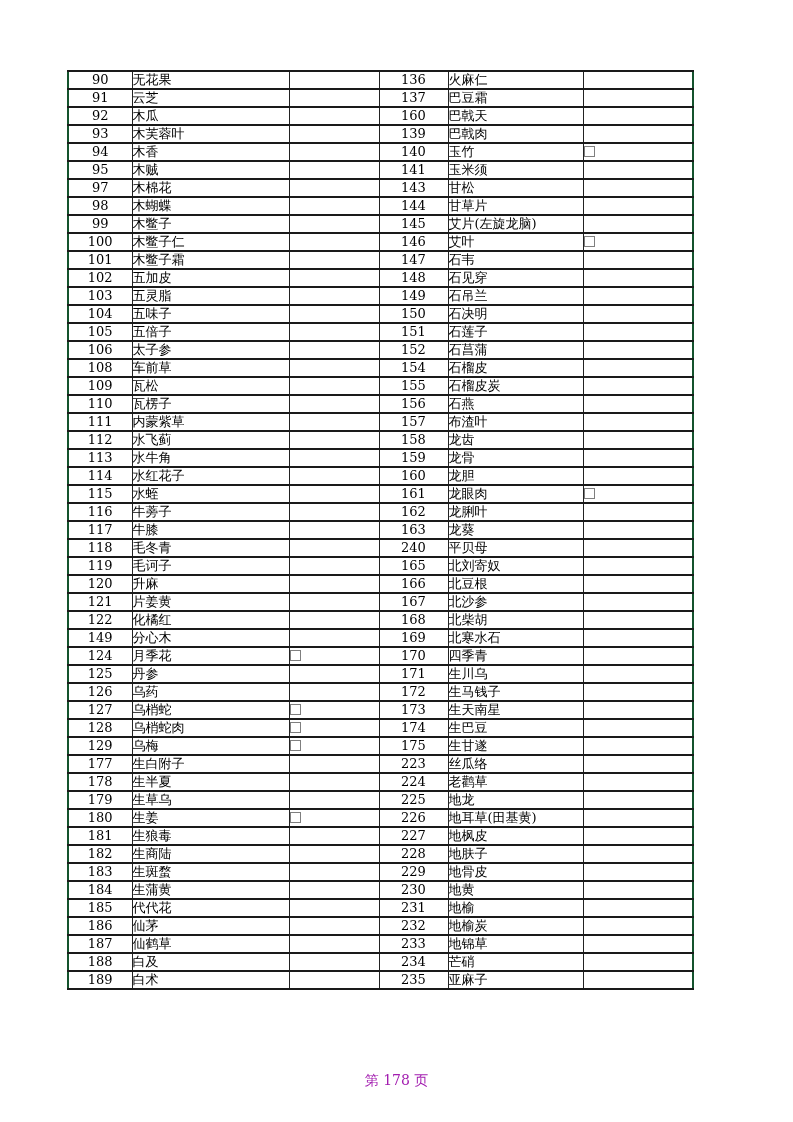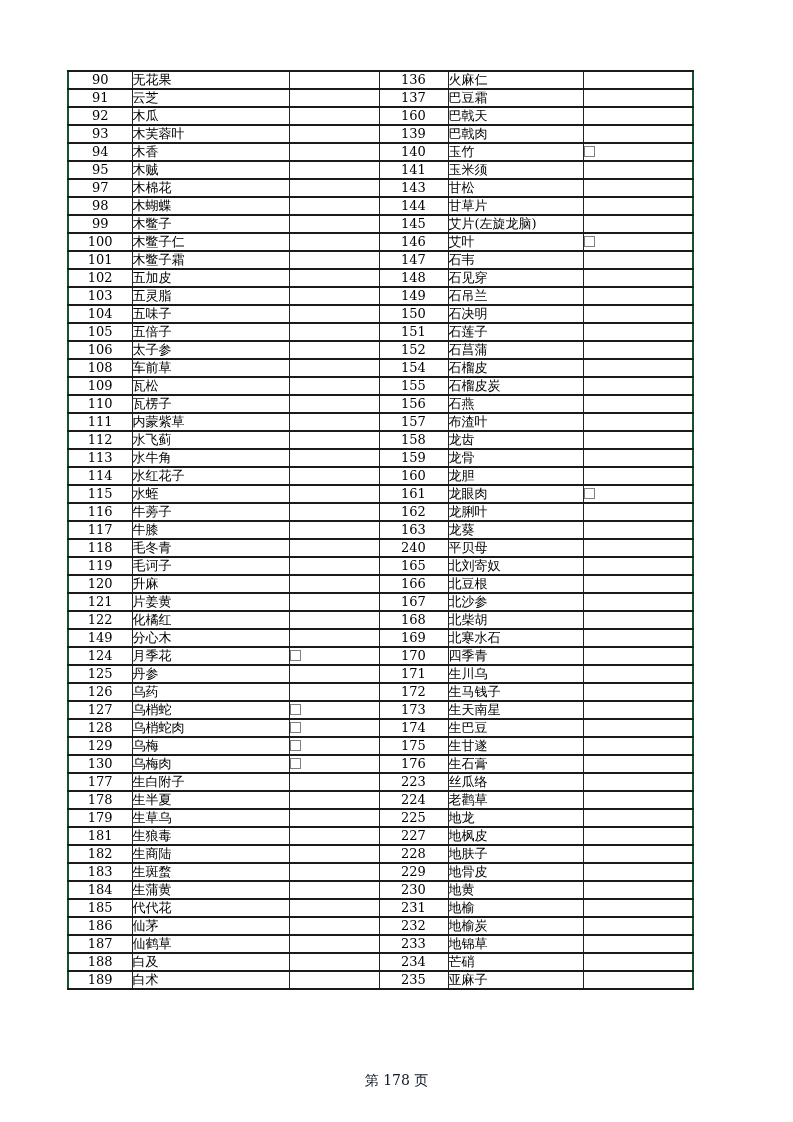--- a/index.html
+++ b/index.html
@@ -60,21 +60,21 @@
     vertical-align: middle;
     margin-top: -2px;
   }
   .footer {
     position: absolute;
     left: 0;
     top: 1072px;
     width: 100%;
     text-align: center;
     font-size: 14px;
-    color: #0f172a;
+    color: #a21caf;
   }
 </style>
 </head>
 <body>
 
 <div class="page">
   <table class="med-table">
     <colgroup>
       <col style="width:64px">
       <col style="width:157px">
@@ -382,28 +382,20 @@
         </tr>
         <tr>
           <td class="cell-num">129</td>
           <td class="cell-name">乌梅</td>
           <td class="cell-box"><span class="cb"></span></td>
           <td class="cell-num">175</td>
           <td class="cell-name">生甘遂</td>
           <td class="cell-box"></td>
         </tr>
         <tr>
-          <td class="cell-num">130</td>
-          <td class="cell-name">乌梅肉</td>
-          <td class="cell-box"><span class="cb"></span></td>
-          <td class="cell-num">176</td>
-          <td class="cell-name">生石膏</td>
-          <td class="cell-box"></td>
-        </tr>
-        <tr>
           <td class="cell-num">177</td>
           <td class="cell-name">生白附子</td>
           <td class="cell-box"></td>
           <td class="cell-num">223</td>
           <td class="cell-name">丝瓜络</td>
           <td class="cell-box"></td>
         </tr>
         <tr>
           <td class="cell-num">178</td>
           <td class="cell-name">生半夏</td>
@@ -411,20 +403,28 @@
           <td class="cell-num">224</td>
           <td class="cell-name">老鹳草</td>
           <td class="cell-box"></td>
         </tr>
         <tr>
           <td class="cell-num">179</td>
           <td class="cell-name">生草乌</td>
           <td class="cell-box"></td>
           <td class="cell-num">225</td>
           <td class="cell-name">地龙</td>
+          <td class="cell-box"></td>
+        </tr>
+        <tr>
+          <td class="cell-num">180</td>
+          <td class="cell-name">生姜</td>
+          <td class="cell-box"><span class="cb"></span></td>
+          <td class="cell-num">226</td>
+          <td class="cell-name">地耳草(田基黄)</td>
           <td class="cell-box"></td>
         </tr>
         <tr>
           <td class="cell-num">181</td>
           <td class="cell-name">生狼毒</td>
           <td class="cell-box"></td>
           <td class="cell-num">227</td>
           <td class="cell-name">地枫皮</td>
           <td class="cell-box"></td>
         </tr>

